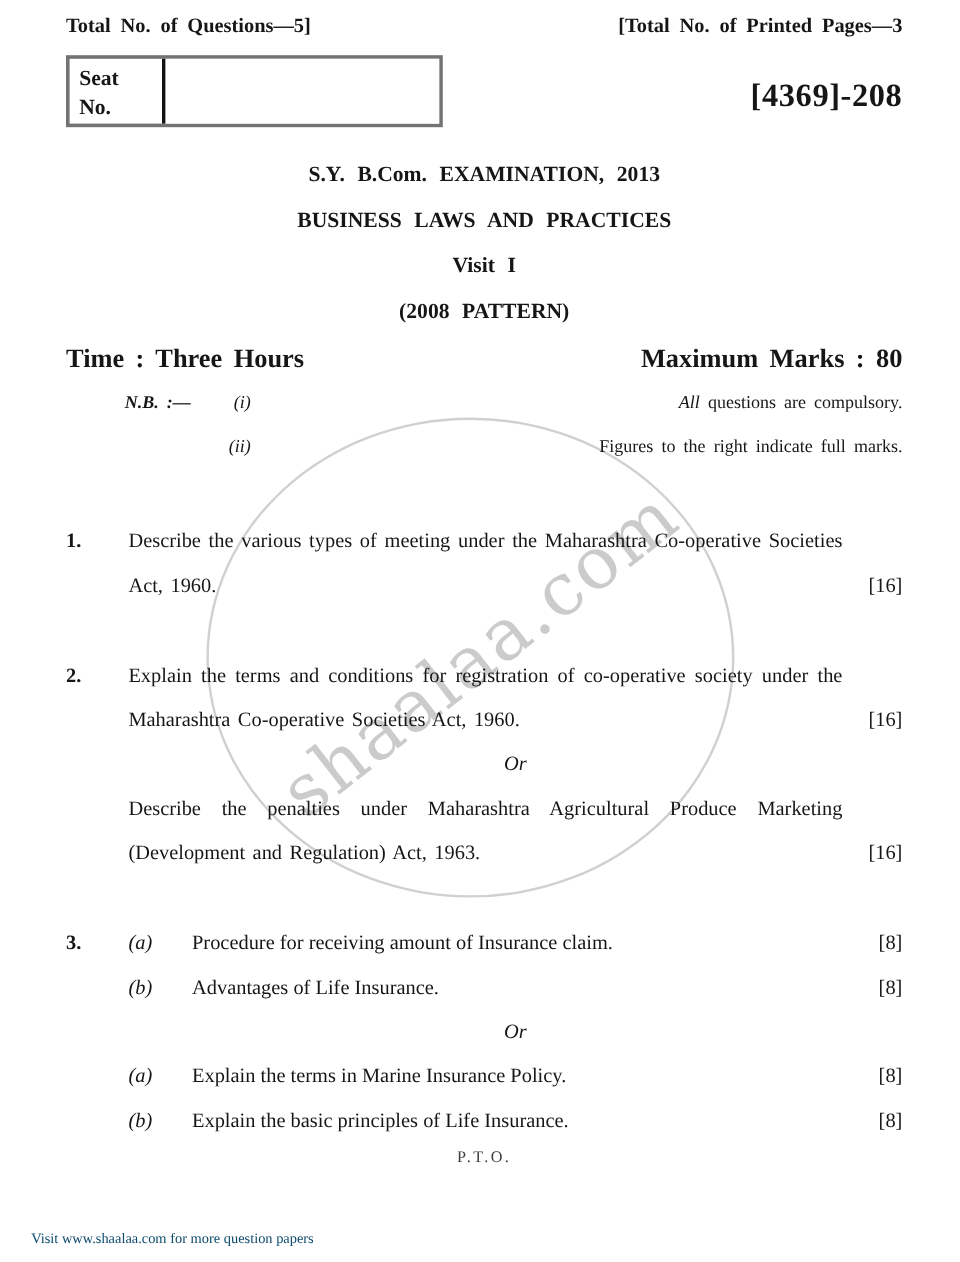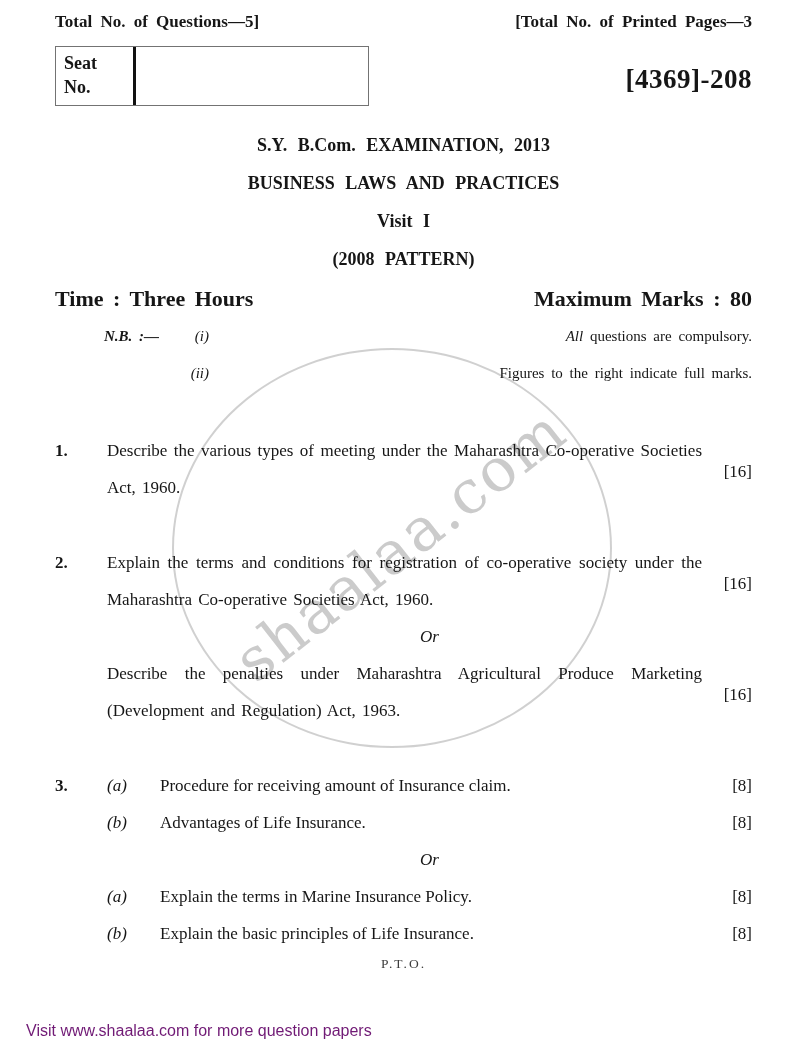--- a/index.html
+++ b/index.html
@@ -33,21 +33,21 @@
     color: rgba(160,160,160,.55);
     font-family: "DejaVu Serif", serif;
   }
   
   .content { position: relative; z-index: 1; padding: 12px 48px 0 55px; }
   .top-row {
     display: flex; justify-content: space-between;
     font-weight: bold; font-size: 17px; word-spacing: 4px; align-items: center;
   }
   .seat-row { display: flex; justify-content: space-between; align-items: flex-start; margin-top: 14px; }
-  .seat-box { display: flex; border: 1px solid #737373; width: 314px; height: 60px; background: #fff; }
+  .seat-box { display: flex; border: 3px solid #737373; width: 314px; height: 60px; background: #fff; }
   .seat-label {
     width: 80px; border-right: 3px solid #111;
     font-weight: bold; font-size: 18px; line-height: 24px;
     padding: 4px 8px; display: flex; flex-direction: column;
   }
   .seat-input { flex: 1; background: #fff; }
   .paper-code { font-weight: bold; font-size: 27px; margin-top: 18px; letter-spacing: .5px; }
   .titles { margin-top: 20px; text-align: center; font-weight: bold; font-size: 18px; line-height: 38px; word-spacing: 6px; }
   .meta-row {
     display: flex; justify-content: space-between;
@@ -61,31 +61,31 @@
   .nb-text { flex: 1; margin-left: 48px; }
   .nb-text em { font-style: italic; }
   
   .questions { margin-top: 40px; font-size: 17px; line-height: 37px; }
   .question { display: flex; margin-top: 38px; }
   .question:first-child { margin-top: 0; }
   .q-num { width: 52px; flex: none; font-weight: bold; }
   .q-body { flex: 1; min-width: 0; }
   .q-part { position: relative; }
   .q-text { margin: 0; text-align: justify; word-spacing: 2px; padding-right: 50px; }
-  .q-marks { position: absolute; right: 0; bottom: 16px; line-height: 37px; }
+  .q-marks { position: absolute; right: 0; bottom: 0; line-height: 37px; }
   .q-or { text-align: center; font-style: italic; font-family: Liberation Serif, serif; }
   .sub-row { display: flex; }
   .sub-letter { width: 53px; flex: none; font-style: italic; }
   .sub-text { flex: 1; }
   .sub-marks { flex: none; text-align: right; }
   
   .pto { text-align: center; font-size: 13.5px; letter-spacing: 2px; color: #3d3d3d; margin-top: 4px; }
   .site-footer {
     position: absolute; left: 26px; bottom: 12px; z-index: 1;
-    font-family: Liberation Sans, sans-serif; font-size: 16px; color: #701a75;
+    font-family: Liberation Serif, serif; font-size: 12px; color: #0c4a6e;
   }
 </style>
 </head>
 <body>
 
 <div class="page">
 
   <div class="watermark">
     <div class="wm-circle"></div>
     <div class="wm-text">shaalaa.com</div>

